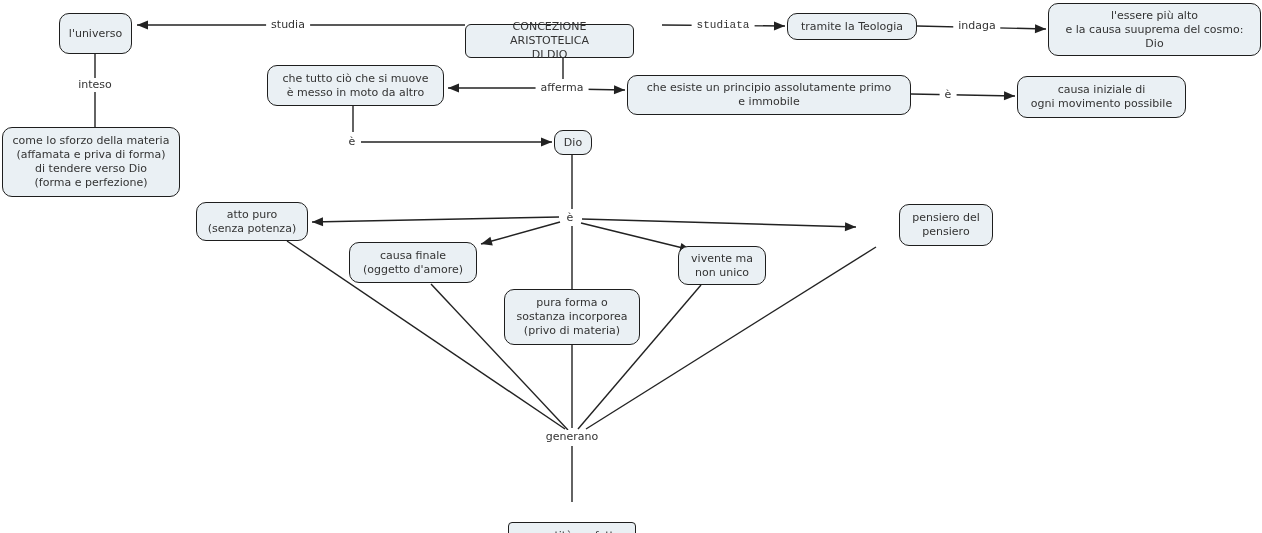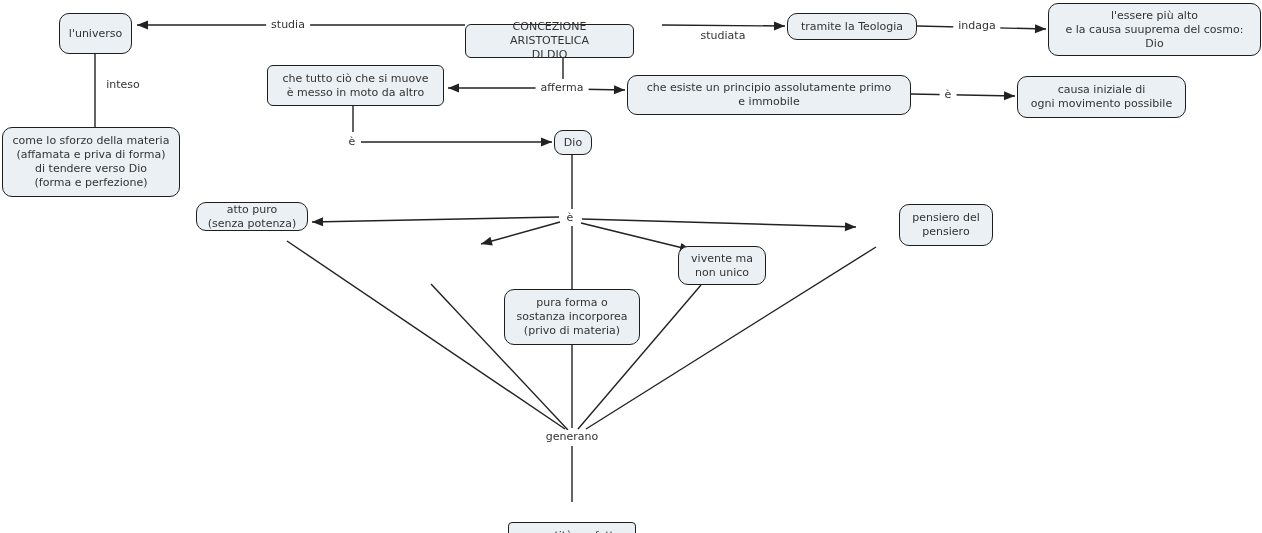--- a/index.html
+++ b/index.html
@@ -128,55 +128,57 @@
 DI DIO</div>
 
   <div class="node" style="left:59px;top:13px;width:73px;height:41px;">l'universo</div>
 
   <div class="node" style="left:787px;top:13px;width:130px;height:27px;text-align:center;">tramite la Teologia</div>
 
   <div class="node" style="left:1048px;top:3px;width:213px;height:53px;">l'essere più alto
 e la causa suuprema del cosmo:
 Dio</div>
 
-  <div class="node" style="left:267px;top:65px;width:177px;height:41px;border-radius:6px;">che tutto ciò che si muove
+  <div class="node" style="left:267px;top:65px;width:177px;height:41px;">che tutto ciò che si muove
 è messo in moto da altro</div>
 
   <div class="node" style="left:627px;top:75px;width:284px;height:40px;">che esiste un principio assolutamente primo
 e immobile</div>
 
   <div class="node" style="left:1017px;top:76px;width:169px;height:42px;">causa iniziale di
 ogni movimento possibile</div>
 
   <div class="node" style="left:2px;top:127px;width:178px;height:70px;">come lo sforzo della materia
 (affamata e priva di forma)
 di tendere verso Dio
 (forma e perfezione)</div>
 
   <div class="node" style="left:554px;top:130px;width:38px;height:25px;border-radius:9px;">Dio</div>
 
-  <div class="node" style="left:196px;top:202px;width:112px;height:29px;">atto puro
+  <div class="node" style="left:196px;top:202px;width:112px;height:39px;">atto puro
 (senza potenza)</div>
 
+  <div class="node" style="left:349px;top:242px;width:128px;height:41px;">causa finale
+(oggetto d'amore)</div>
 
   <div class="node" style="left:504px;top:289px;width:136px;height:56px;">pura forma o
 sostanza incorporea
 (privo di materia)</div>
 
   <div class="node" style="left:678px;top:246px;width:88px;height:39px;">vivente ma
 non unico</div>
 
   <div class="node" style="left:899px;top:204px;width:94px;height:42px;">pensiero del
 pensiero</div>
 
   <div class="node" style="left:508px;top:522px;width:128px;height:28px;border-radius:4px;">un entità perfetta</div>
 
   <div class="linklabel" style="left:288px;top:25px;">studia</div>
-  <div class="linklabel" style="left:723px;top:36px;">studiata</div>
+  <div class="linklabel" style="left:723px;top:25px;font-family:Liberation Mono, monospace;">studiata</div>
   <div class="linklabel" style="left:977px;top:26px;">indaga</div>
-  <div class="linklabel" style="left:95px;top:85px;margin-left:28px;">inteso</div>
+  <div class="linklabel" style="left:95px;top:85px;">inteso</div>
   <div class="linklabel" style="left:562px;top:88px;">afferma</div>
   <div class="linklabel" style="left:352px;top:142px;">è</div>
   <div class="linklabel" style="left:948px;top:95px;">è</div>
   <div class="linklabel" style="left:570px;top:218px;">è</div>
   <div class="linklabel" style="left:572px;top:437px;">generano</div>
 
 </div>
 
 </body></html>

